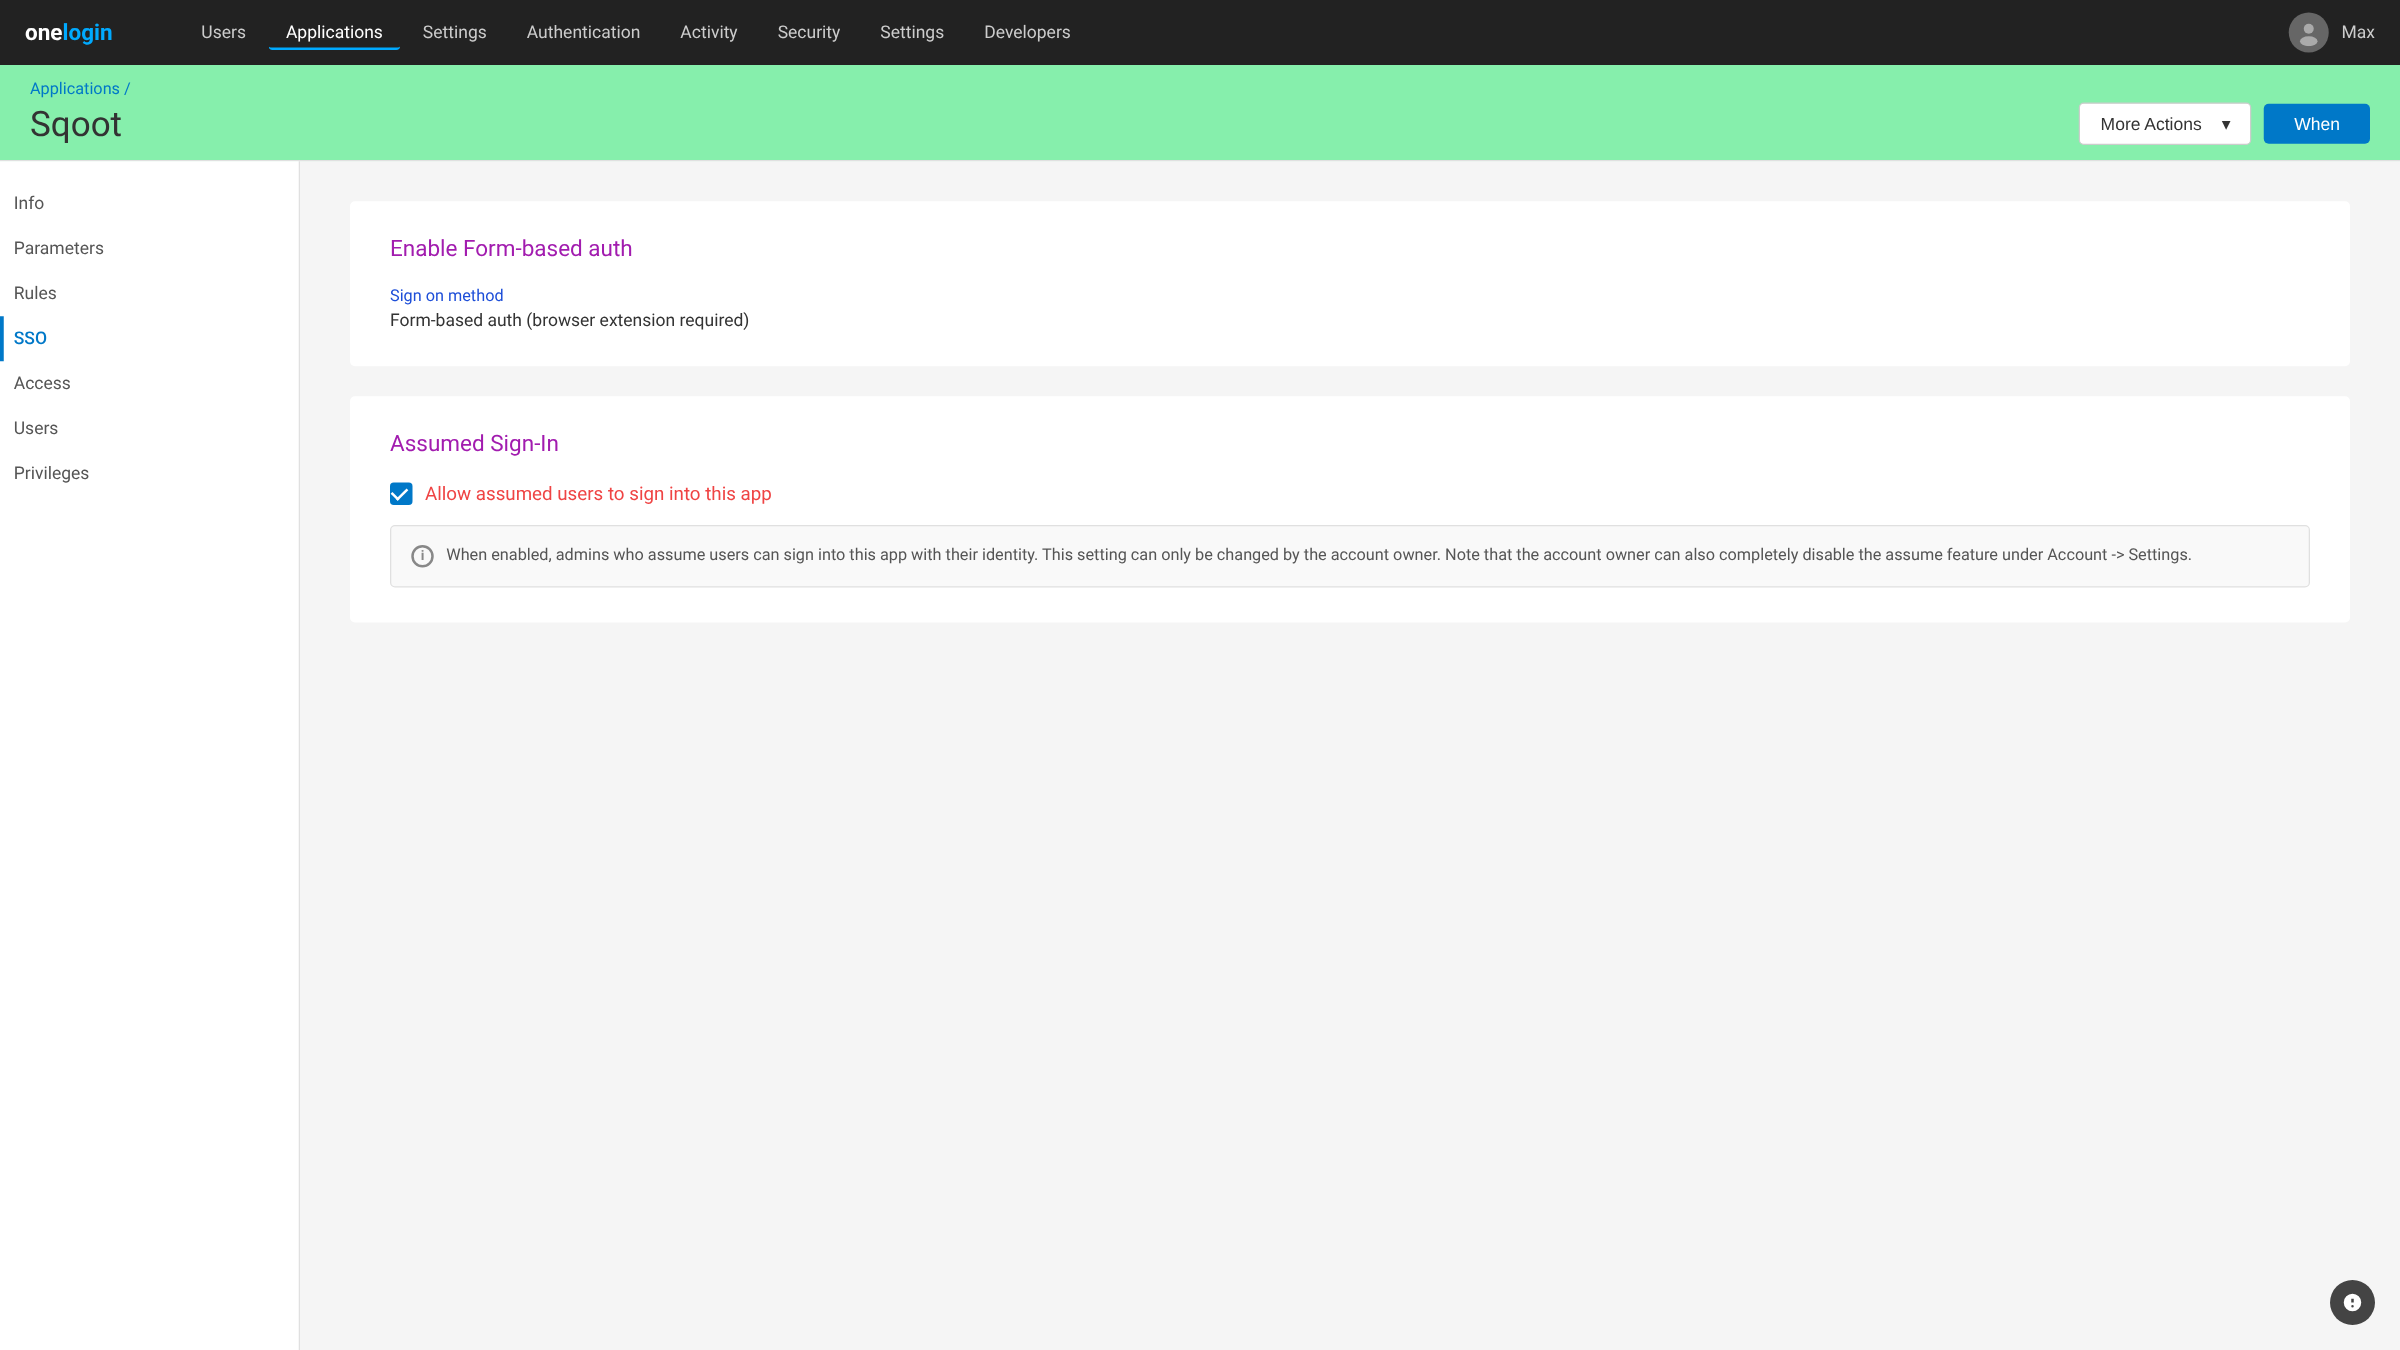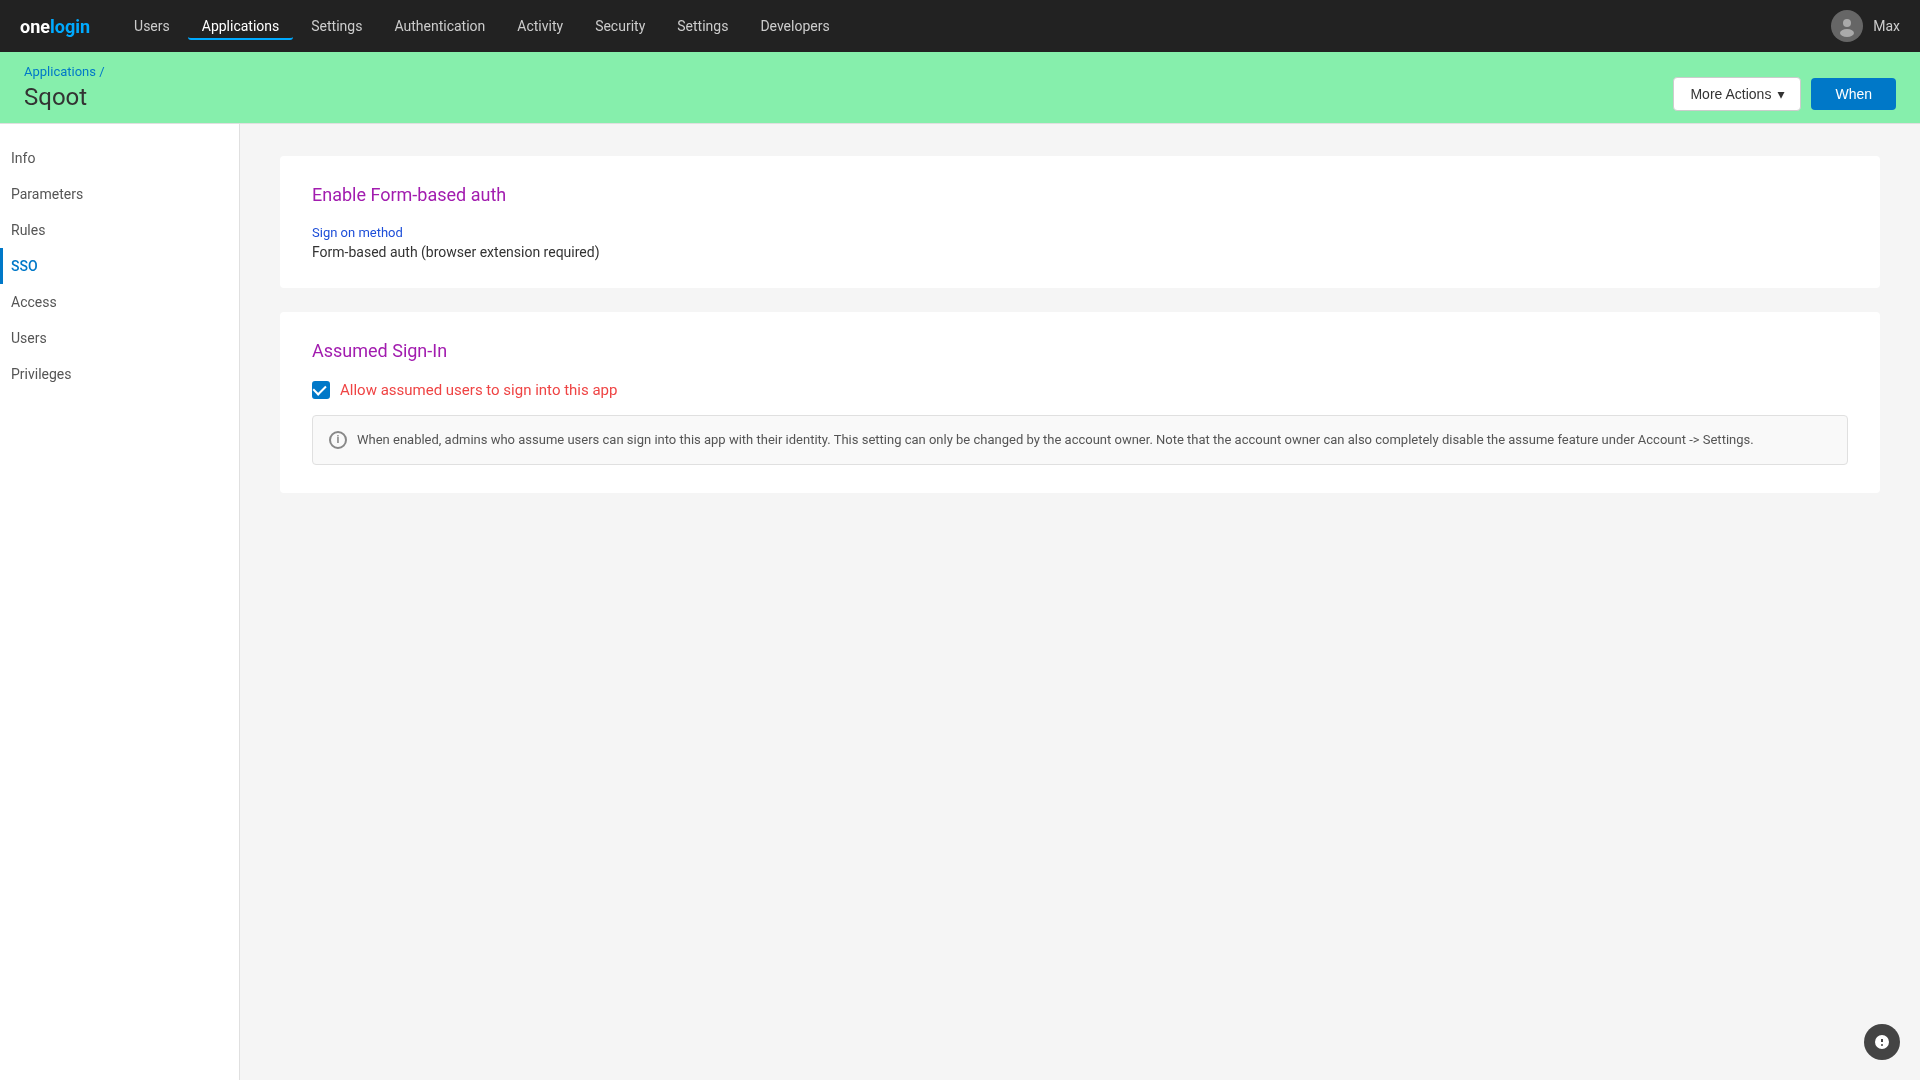--- a/index.html
+++ b/index.html
@@ -7,20 +7,21 @@
 
     
     .top-nav {
       background: #1a1a2e;
       background: #222;
       height: 52px;
       display: flex;
       align-items: center;
       padding: 16px 20px;
       color: #fff;
+      gap: 27px;
     }
     .top-nav .logo {
       margin-right: 30px;
       font-size: 18px;
       font-weight: bold;
       color: #fff;
       white-space: nowrap;
     }
     .logo-one { color: #fff; }
     .logo-login { color: #00aaff; }
@@ -67,34 +68,34 @@
       align-items: flex-end;
       justify-content: space-between;
     }
     .breadcrumb {
       font-size: 13px;
       color: #0078c8;
       margin-bottom: 4px;
     }
     .breadcrumb a { color: #0078c8; text-decoration: none; cursor: pointer; }
     .page-title {
-      font-size: 24px;
+      font-size: 28px;
       font-weight: 400;
       color: #333;
     }
     .header-actions { display: flex; gap: 10px; align-items: center; }
     .btn-more-actions {
       border: 1px solid #ccc;
       background: #fff;
       padding: 8px 16px;
       border-radius: 4px;
       cursor: pointer;
       font-size: 14px;
       color: #333;
-      display: flex; align-items: center; gap: 6px;
+      display: flex; align-items: center; gap: 16px;
     }
     .btn-save {
       background: #0078c8;
       color: #fff;
       border: none;
       padding: 8px 24px;
       border-radius: 4px;
       cursor: pointer;
       font-size: 14px;
     }

